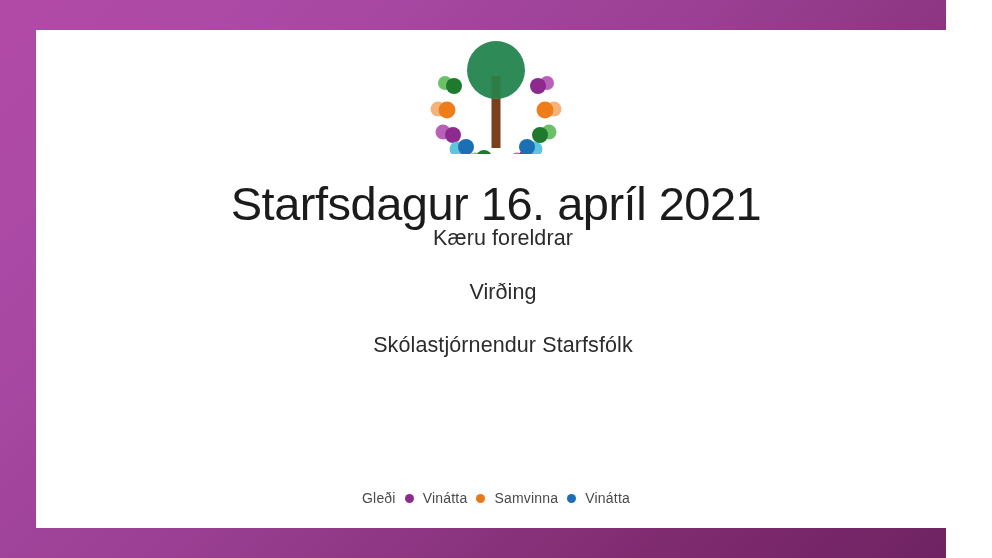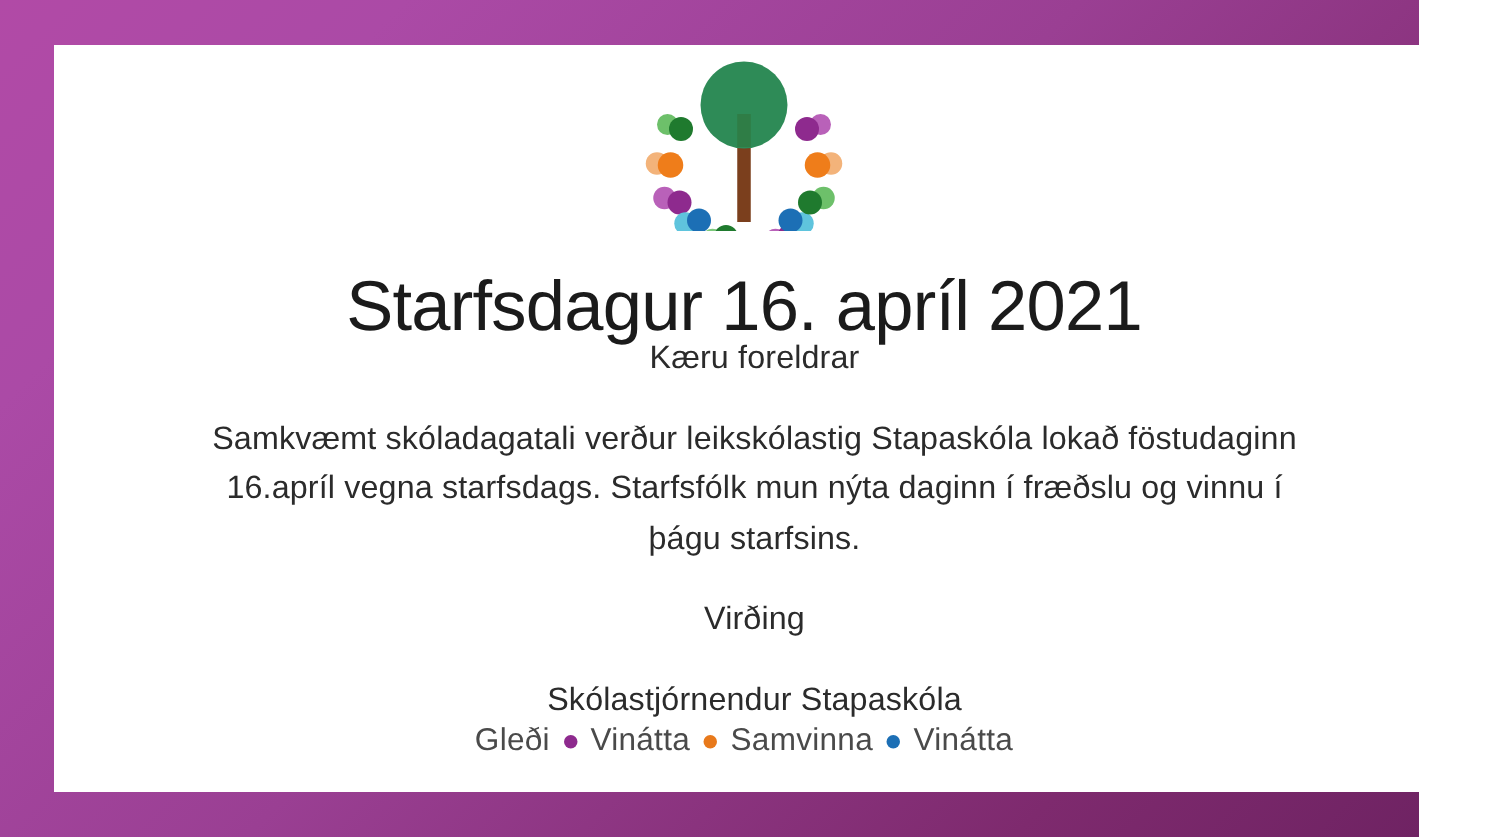--- a/index.html
+++ b/index.html
@@ -82,21 +82,21 @@
   
   .footer {
     position: absolute;
     left: 0;
     right: 0;
     bottom: 22px;
     display: flex;
     justify-content: center;
     align-items: center;
     gap: 9px;
-    font-size: 21px;
+    font-size: 14px;
     color: #4a4a4a;
     letter-spacing: 0.2px;
   }
   .footer .word { white-space: nowrap; }
   .dot {
     display: inline-block;
     width: 9px;
     height: 9px;
     border-radius: 50%;
     flex: 0 0 auto;
@@ -150,23 +150,22 @@
 
         <circle cx="131" cy="47" r="7" fill="#b961b9"></circle>
         <circle cx="122" cy="50" r="8" fill="#8e2a8e"></circle>
       </svg>
     </div>
 
     <h1 class="title">Starfsdagur 16. apríl 2021</h1>
 
     <div class="body-block">
       <p class="para">Kæru foreldrar</p>
-      <p class="para">Samkvæmt skóladagatali verður leikskólastig Stapaskóla lokað föstudaginn 16.apríl vegna starfsdags. Starfsfólk mun nýta daginn í fræðslu og vinnu í þágu starfsins.</p>
       <p class="para">Virðing</p>
-      <p class="para last">Skólastjórnendur Stapaskóla</p>
+      <p class="para last">Skólastjórnendur Starfsfólk</p>
     </div>
 
     <div class="footer">
       <span class="word">Gleði</span>
 
       <span class="dot" style="background: rgb(142, 42, 142);"></span>
       <span class="word">Vinátta</span>
 
       <span class="dot" style="background: rgb(232, 121, 27);"></span>
       <span class="word">Samvinna</span>

